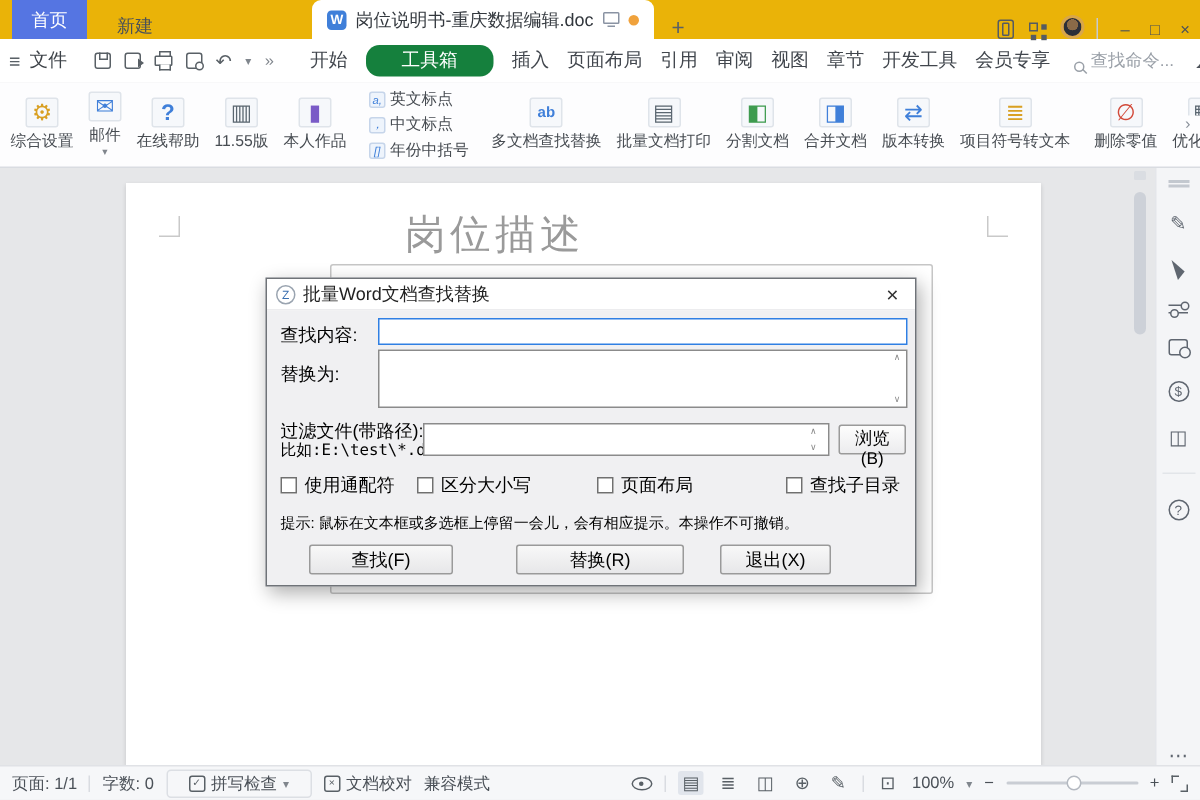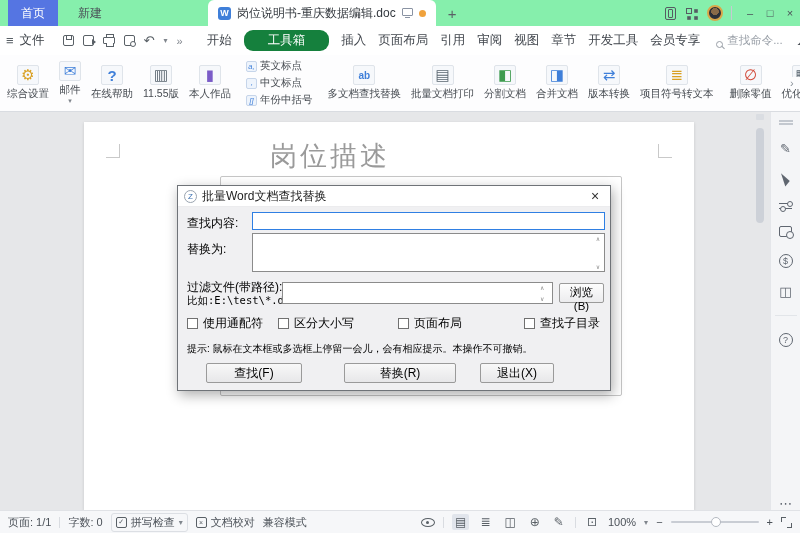--- a/index.html
+++ b/index.html
@@ -1,21 +1,21 @@
 <!DOCTYPE html>
 <html><head>
 <meta charset="utf-8">
 <style>
   html,body{margin:0;padding:0}
   body{font-family:"Liberation Sans","DejaVu Sans",sans-serif;-webkit-font-smoothing:antialiased}
   *{box-sizing:border-box}
   .app{position:relative;width:800px;height:533px;background:#e6e7e9;overflow:hidden;font-size:12px;color:#3d4248}
 
   
-  .tabbar{height:26px;background:#86efac;display:flex;align-items:center}
+  .tabbar{height:26px;background:#eab308;display:flex;align-items:flex-end}
   .tab-home{margin-left:8px;height:26px;width:50px;background:#5575e2;color:#fff;display:flex;align-items:center;justify-content:center;font-size:12px}
   .tab-new{margin-left:20px;color:#4b5158;font-size:12px}
   .doctab{margin-left:106px;height:26px;background:#fff;border-radius:6px 6px 0 0;display:flex;align-items:center;gap:6px;padding:0 10px;min-width:222px}
   .docicon{width:13px;height:13px;background:#3f7fd9;border-radius:3px;color:#fff;font-size:9px;font-weight:bold;display:flex;align-items:center;justify-content:center}
   .doctitle{color:#33383e;font-size:12px}
   .i-monitor{width:11px;height:8px;border:1px solid #8a93a3;border-radius:1px;position:relative;margin-top:-2px}
   .i-monitor::after{content:"";position:absolute;left:2px;bottom:-3px;width:5px;height:2px;border-bottom:1px solid #8a93a3}
   .dot-unsaved{width:7px;height:7px;border-radius:50%;background:#f0a23c}
   .tab-add{margin-left:12px;color:#5a6066;font-size:15px;line-height:1}
   .tb-spacer{flex:1}
@@ -115,21 +115,21 @@
   .cb1{left:9px}.cb2{left:100px}.cb3{left:220px}.cb4{left:346px}
   .dlg-tip{position:absolute;left:9px;top:156px;font-size:10px;color:#000}
   .dlg-btn{position:absolute;top:177px;height:20px;background:linear-gradient(#f8f8f8,#e7e7e9);border:1px solid #9a9a9a;border-radius:2px;font-size:12px;color:#000}
   .btn-find{left:28px;width:96px}
   .btn-replace{left:166px;width:112px}
   .btn-exit{left:302px;width:74px}
 
   
   .statusbar{height:23px;background:#f6f7f9;border-top:1px solid #e0e2e6;display:flex;align-items:center;padding:0 8px;font-size:11px;color:#4b5158;gap:8px}
   .st-sep{width:1px;height:11px;background:#d9dce1}
-  .st-group{display:flex;align-items:center;gap:4px;border:1px solid #dcdfe4;border-radius:3px;padding:1px 4px}
+  .st-group{display:flex;align-items:center;gap:4px;border:1px solid #dcdfe4;border-radius:3px;padding:1px 14px}
   .mini-box{width:11px;height:11px;border:1.2px solid #596066;border-radius:2px;display:flex;align-items:center;justify-content:center;font-size:7px;color:#596066}
   .st-right{margin-left:auto;display:flex;align-items:center;gap:8px}
   .i-eye{width:14px;height:9px;border:1.2px solid #596066;border-radius:50%;position:relative}
   .i-eye::after{content:"";position:absolute;left:4px;top:2px;width:3px;height:3px;background:#596066;border-radius:50%}
   .viewico{font-size:12px;color:#596066;padding:1px 3px;border-radius:2px}
   .viewico.active{background:#e1e5ec}
   .zoomlbl{color:#4b5158}
   .slider{width:88px;height:2px;background:#c9cdd4;border-radius:1px;position:relative}
   .knob{position:absolute;left:40px;top:-4px;width:10px;height:10px;border-radius:50%;background:#fff;border:1px solid #b4b9c1}
   .i-expand{width:11px;height:11px;position:relative}

